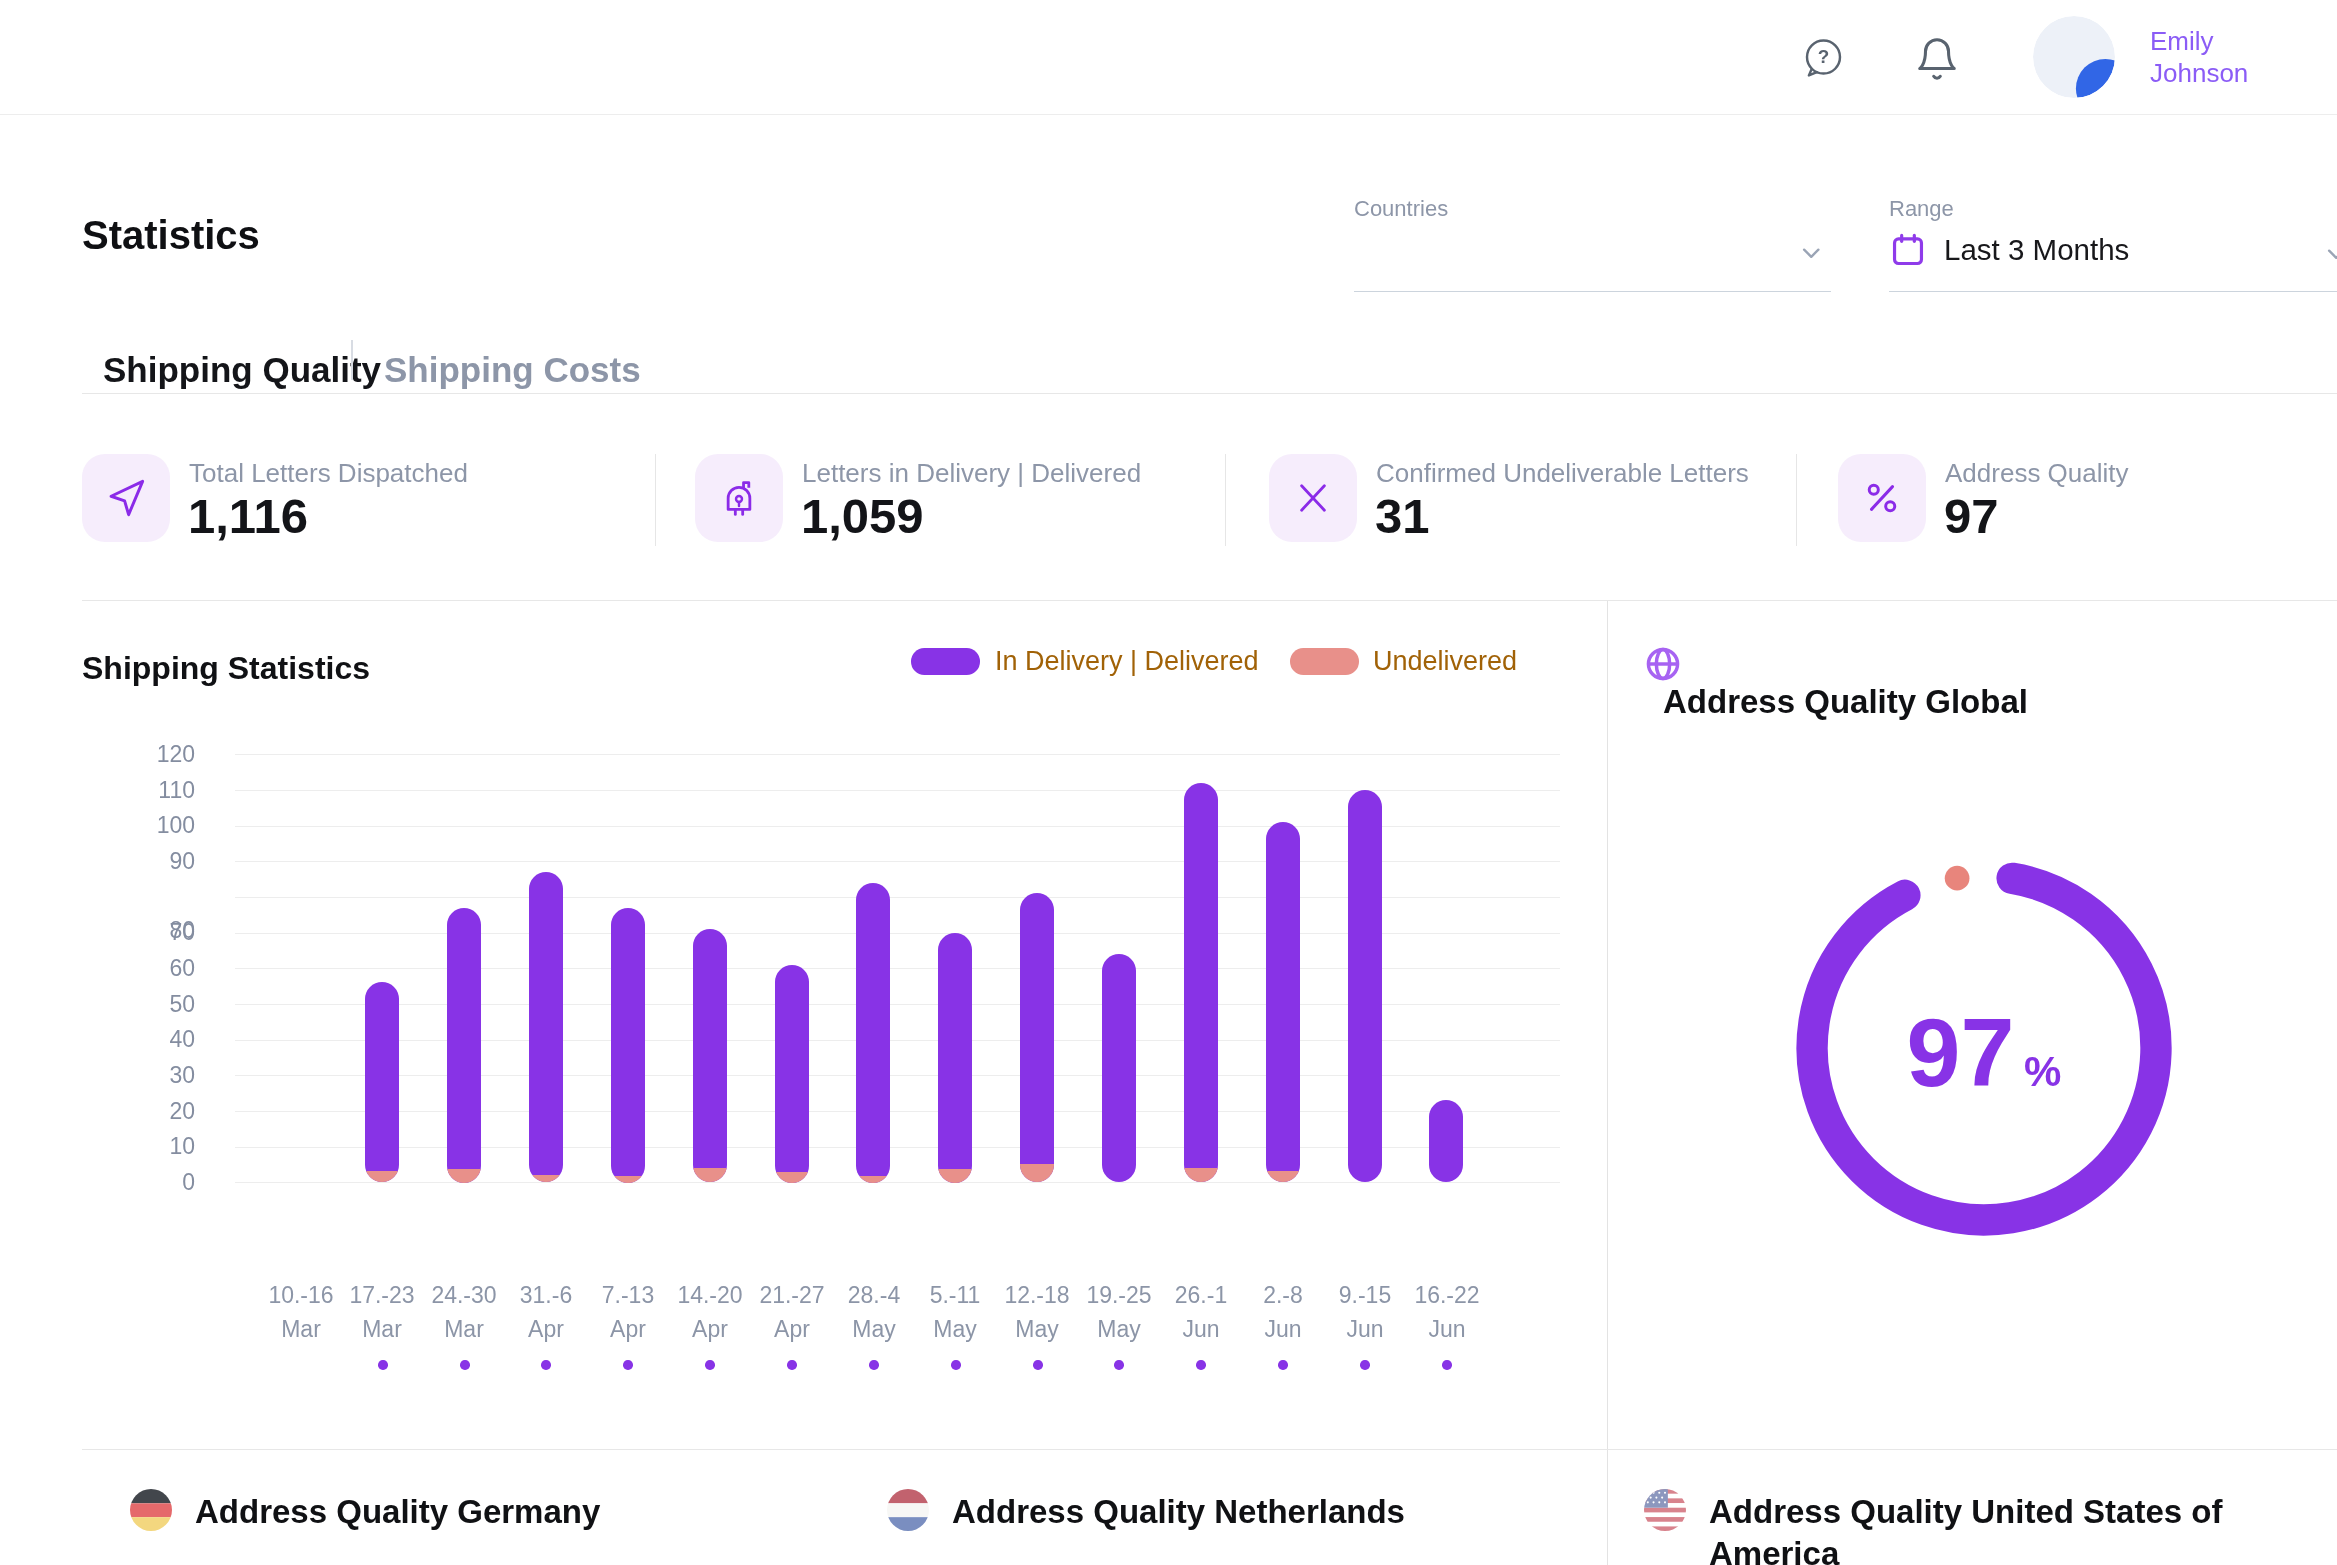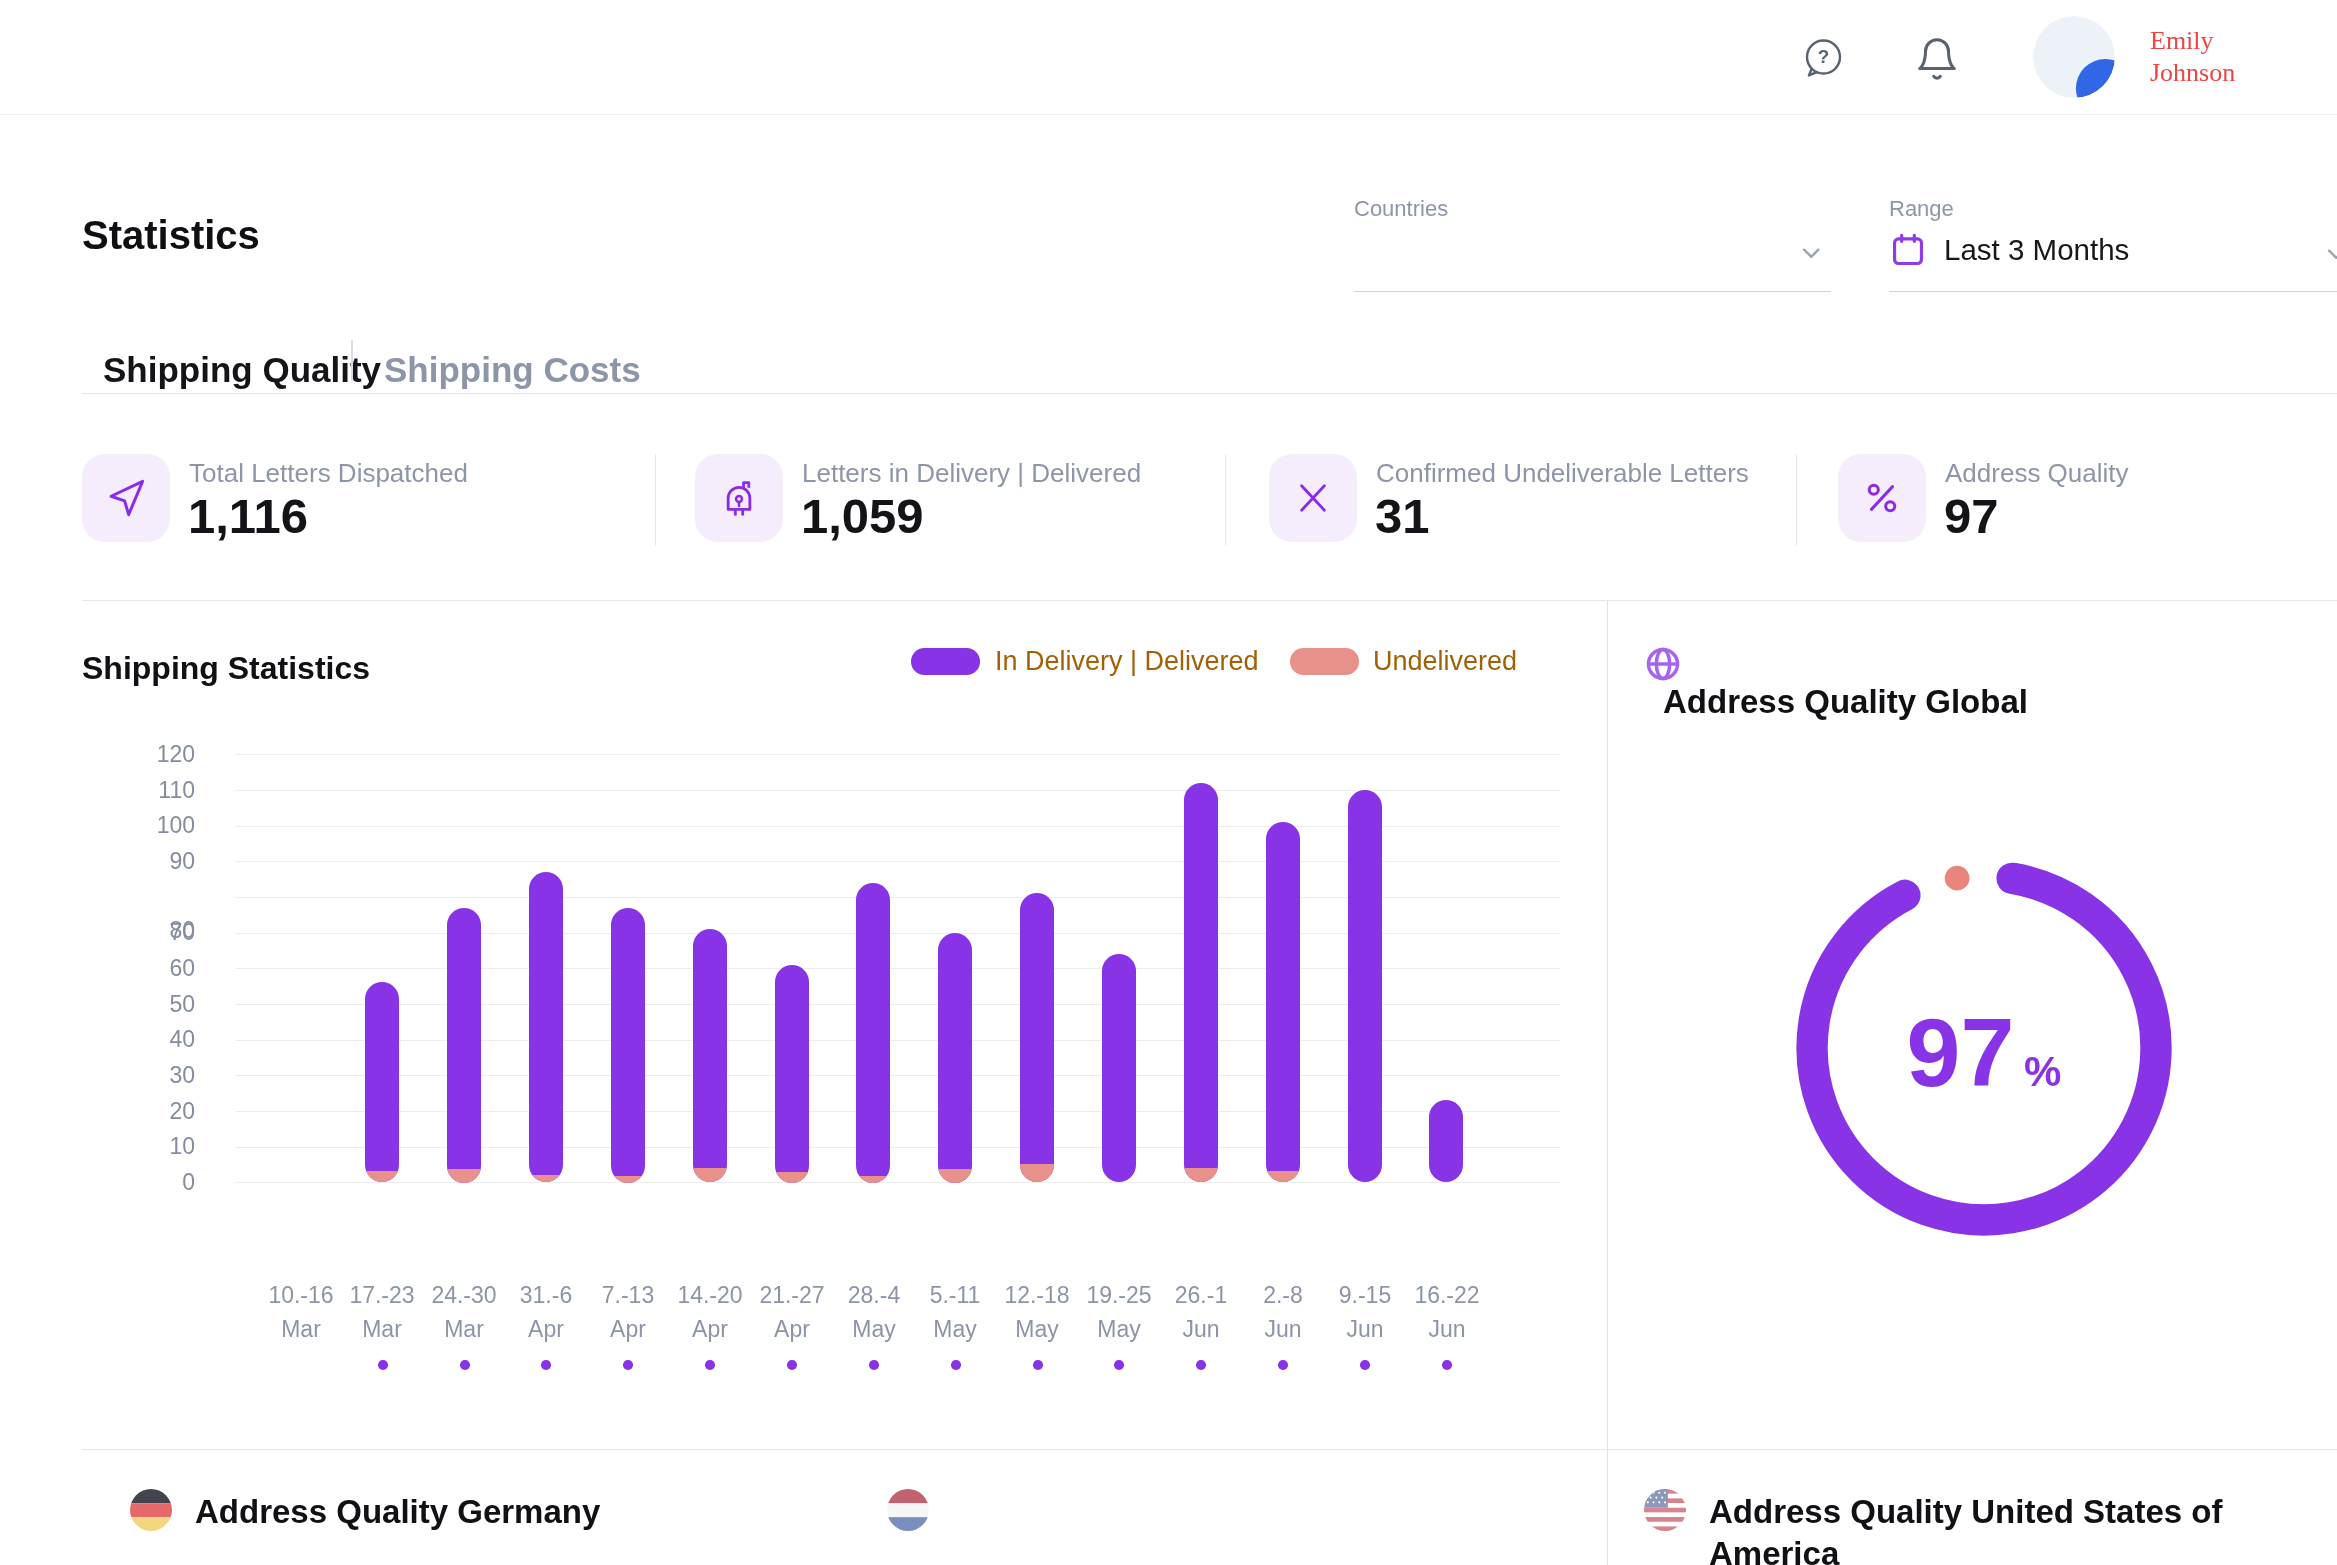--- a/index.html
+++ b/index.html
@@ -4,21 +4,21 @@
 <style>
   html,body{margin:0;padding:0;background:#fff;}
   .page{position:relative;width:2338px;height:1566px;overflow:hidden;background:#ffffff;
         font-family:"Liberation Sans",sans-serif;color:#17181b;}
   
   .topbar{position:absolute;left:0;top:0;width:2338px;height:114px;border-bottom:1px solid #ededed;background:#fff;}
   .icon-btn{position:absolute;background:none;border:none;padding:0;margin:0;cursor:pointer;}
   #help-btn{left:1799px;top:34px;width:49px;height:49px;}
   #bell-btn{left:1914px;top:36px;width:46px;height:46px;}
   #avatar{position:absolute;left:2033px;top:16px;width:82px;height:82px;border-radius:50%;overflow:hidden;cursor:pointer;}
-  #user-name{position:absolute;left:2150px;top:25px;font-size:26px;line-height:32px;color:#ef4444;font-family:Liberation Serif, serif;}
+  #user-name{position:absolute;left:2150px;top:25px;font-size:26px;line-height:32px;color:#8b5cf6;}
   
   #page-title{position:absolute;left:82px;top:213px;margin:0;font-size:40px;font-weight:700;color:#0f1013;}
   .select{position:absolute;top:190px;cursor:pointer;}
   #countries-select{left:1354px;width:477px;height:101px;border-bottom:1.9px solid #ccd4dd;}
   #range-select{left:1889px;width:449px;height:101px;border-bottom:1.9px solid #ccd4dd;}
   .select-label{font-size:22px;color:#8d96a8;margin:5.7px 0 9.5px 0;}
   .select-row{display:flex;align-items:center;}
   .select-value{font-size:29.5px;color:#18181b;margin-left:17px;}
   .select .chev{position:absolute;right:5.7px;top:49px;}
   #range-chev{position:absolute;left:2322px;top:240px;}
@@ -381,20 +381,21 @@
           <clipPath id="clip-nl">
             <circle cx="22" cy="22" r="22"></circle>
           </clipPath>
         </defs>
       <g clip-path="url(#clip-nl)">
         <rect x="0" y="0" width="44" height="15" fill="#c2626e"></rect>
         <rect x="0" y="15" width="44" height="14.5" fill="#f7f7f5"></rect>
         <rect x="0" y="29.5" width="44" height="14.5" fill="#7a8ec0"></rect>
       </g>
     </svg>
+    <span class="country-title">Address Quality Netherlands</span>
   </div>
 
   <div class="country-block" id="country-us">
     <svg class="flag" width="42" height="42" viewBox="0 0 44 44">
       <defs>
           <clipPath id="clip-us">
             <circle cx="22" cy="22" r="22"></circle>
           </clipPath>
         </defs>
       <g clip-path="url(#clip-us)">

